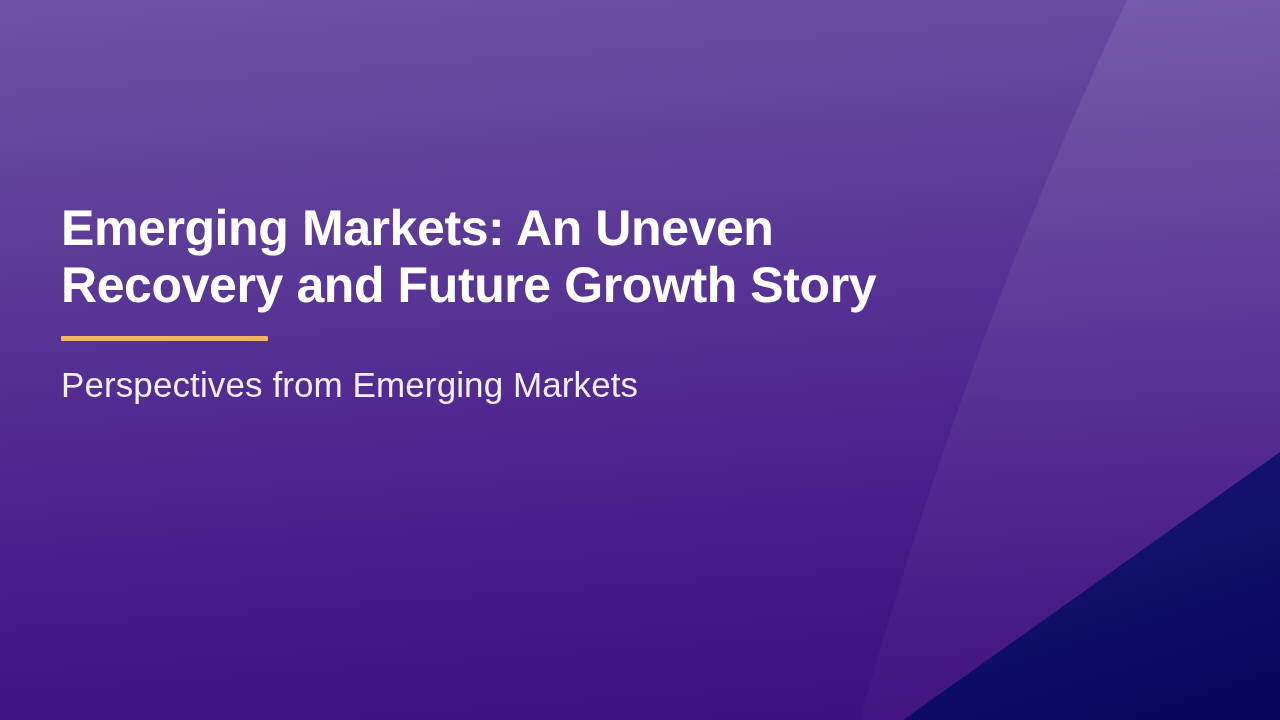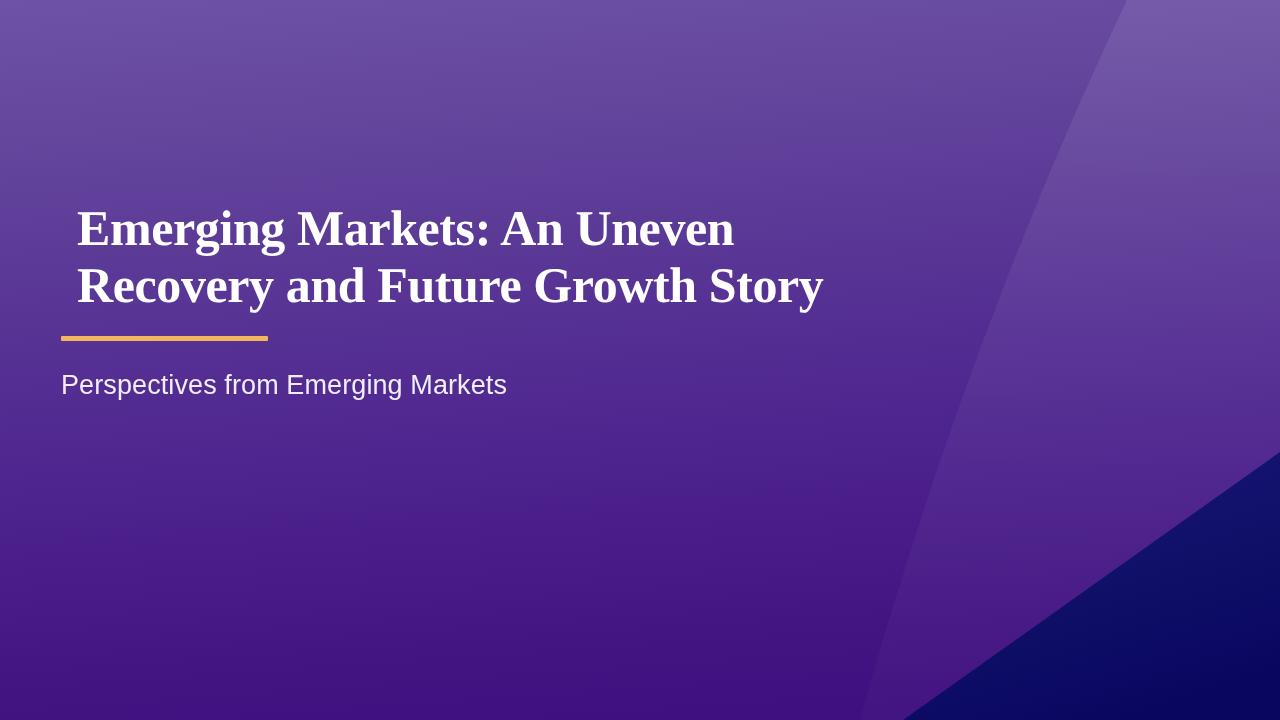--- a/index.html
+++ b/index.html
@@ -48,44 +48,43 @@
 
   
   .content {
     position:absolute;
     left:61px;
     top:200px;
     width:960px;
   }
 
   .title {
-    font-family:Liberation Serif, serif;
+    font-family:Liberation Sans, sans-serif;
     font-weight:700;
     font-size:50px;
     line-height:57px;
     letter-spacing:-0.4px;
     color:#ffffff;
     white-space:pre-line;
     text-rendering:geometricPrecision;
-    margin-left:16px;
   }
 
   .accent-rule {
     margin-top:22px;
     width:207px;
     height:5px;
     background:#f3b55e;
     border-radius:1px;
   }
 
   .subtitle {
     margin-top:24px;
     font-family:"Liberation Sans", sans-serif;
     font-weight:400;
-    font-size:27px;
+    font-size:35px;
     line-height:40px;
     letter-spacing:0.1px;
     color:#f1eef7;
   }
 </style>
 </head>
 <body>
 
 <div id="slide">
 

